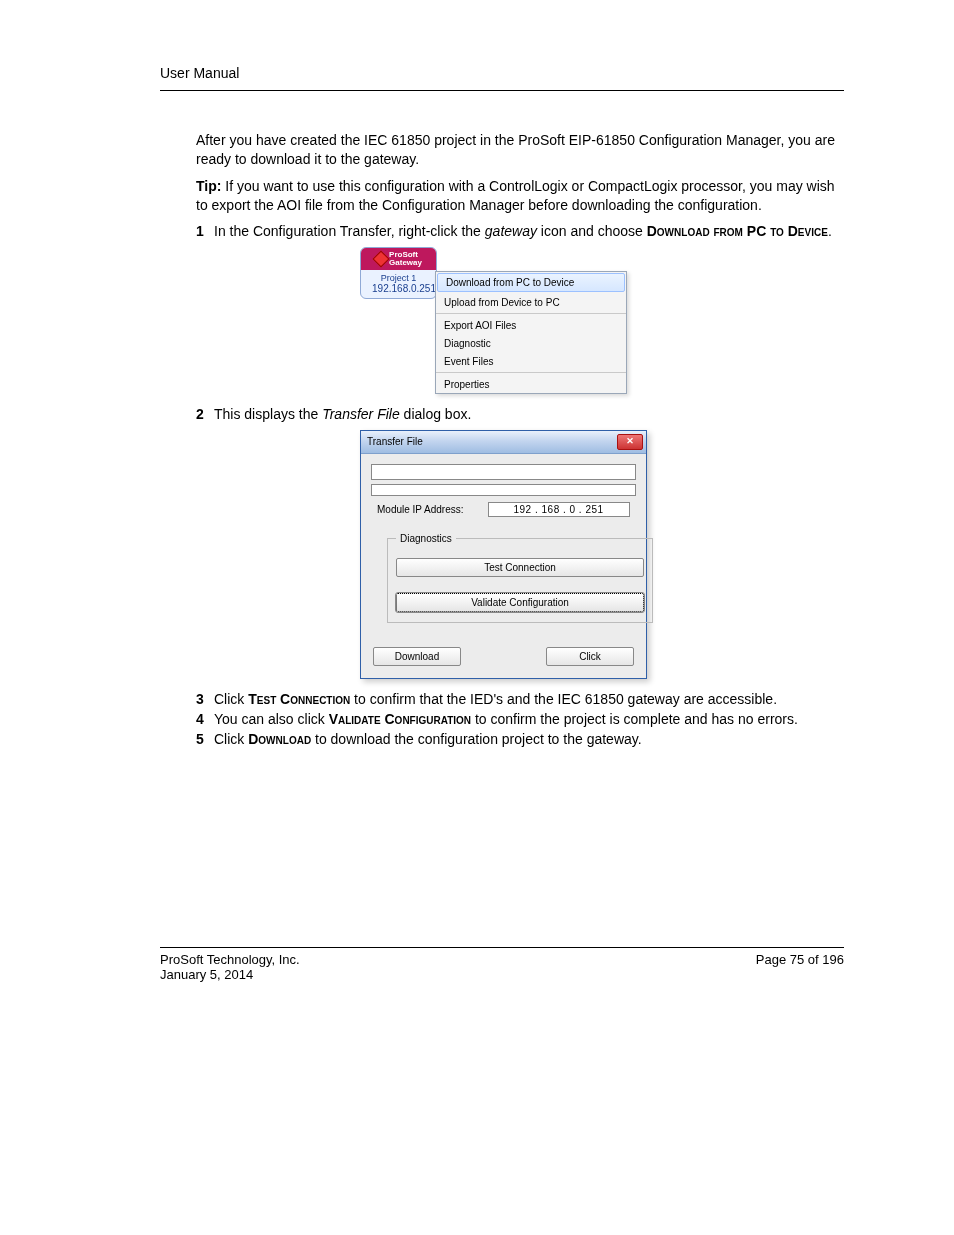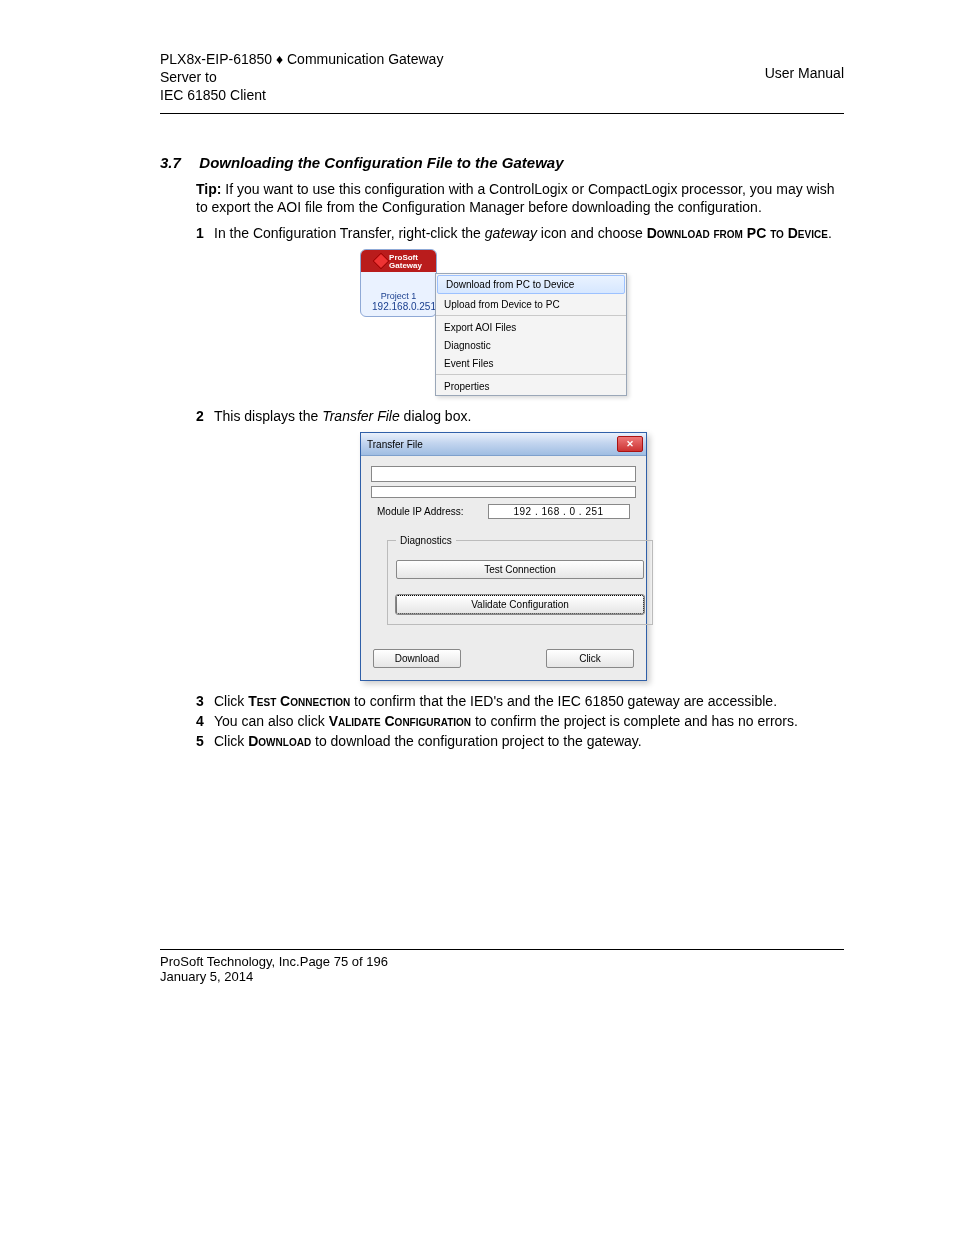--- a/index.html
+++ b/index.html
@@ -36,30 +36,30 @@
   .figure { margin: 8px 0 12px 200px; }
 
   
   .shot1 { display:flex; align-items:flex-start; }
   .node {
     width: 75px; font-size: 9px; text-align:center;
     border:1px solid #8fa9d6; border-radius:6px;
     background:#eaf2ff; padding-bottom:4px; overflow:hidden;
   }
   .node .logo {
-    height:18px; background:#b91c1c; color:#fff;
+    height:18px; background:#be185d; color:#fff;
     font-size:8px; font-weight:bold; line-height:9px;
     display:flex; align-items:center; justify-content:center; gap:2px;
     padding:2px 0;
   }
   .node .logo .diamond {
     width:10px;height:10px;background:#e33;transform:rotate(45deg);
     border:1px solid #900;
   }
-  .node .pname { color:#1a3f8f; margin-top:19px; }
+  .node .pname { color:#1a3f8f; margin-top:3px; }
   .node .pip { color:#1a3f8f; font-size:10px;text-align:right;}
   .ctxmenu {
     border:1px solid #9aa7b8; background:#f4f4f4; font-size:10px;
     width:190px; margin-left:-2px; margin-top:24px;
     box-shadow: 2px 2px 4px rgba(0,0,0,0.15);
   }
   .ctxmenu .mi { padding:3px 8px; border-top:1px solid transparent;}
   .ctxmenu .mi.hl { background:linear-gradient(#eaf3ff,#d6e7ff); border:1px solid #9cc1ff; border-radius:2px; margin:1px;}
   .ctxmenu .sep { border-top:1px solid #c9c9c9; margin:2px 0;}
 
@@ -92,47 +92,39 @@
     border:1px solid #888; background:linear-gradient(#fff,#e6e6e6);
     padding:3px 8px; font-size:10px; border-radius:2px;
   }
   .dlg .btn.wide { display:block; width:230px; margin:4px auto;}
   .dlg .btn.focus { border:1px dotted #000; outline:1px solid #888;}
   .dlg .bottom { display:flex; justify-content:space-between; padding:8px 2px 2px 2px;}
 
   .footer {
     margin-top: 200px;
     border-top:1px solid #000;
-    display:flex; 
+    display:flex; justify-content:space-between;
     font-size:13px; padding-top:4px;
     font-family: "Arial Narrow", Arial, sans-serif; font-stretch: condensed;
   }
 </style>
 </head>
 <body>
 
 <div class="page">
 
   <div class="hdr">
-    <div class="left">
-      <div>PLX8x-EIP-61850 ♦ Communication Gateway</div>
-      <div>Server to</div>
-      <div>IEC 61850 Client</div>
-    </div>
     <div class="right">
       <div style="height:14px;"></div>
       <div>User Manual</div>
     </div>
   </div>
 
-  <div>
-    <span class="section-num">3.7</span>
-    <span class="section-title">Downloading the Configuration File to the Gateway</span>
-  </div>
-
+
+  <p class="body-text">After you have created the IEC 61850 project in the ProSoft EIP-61850 Configuration Manager, you are ready to download it to the gateway.</p>
 
   <p class="body-text">
     <b>Tip:</b><span> If you want to use this configuration with a ControlLogix or CompactLogix processor, you may wish to export the AOI file from the Configuration Manager before downloading the configuration.</span>
   </p>
 
   <div class="step">
     <div class="n">1</div>
     <div class="t">
       <span>In the Configuration Transfer, right-click the </span><i>gateway</i><span> icon and choose </span><span class="small-caps">Download from PC to Device</span><span>.</span>
     </div>

